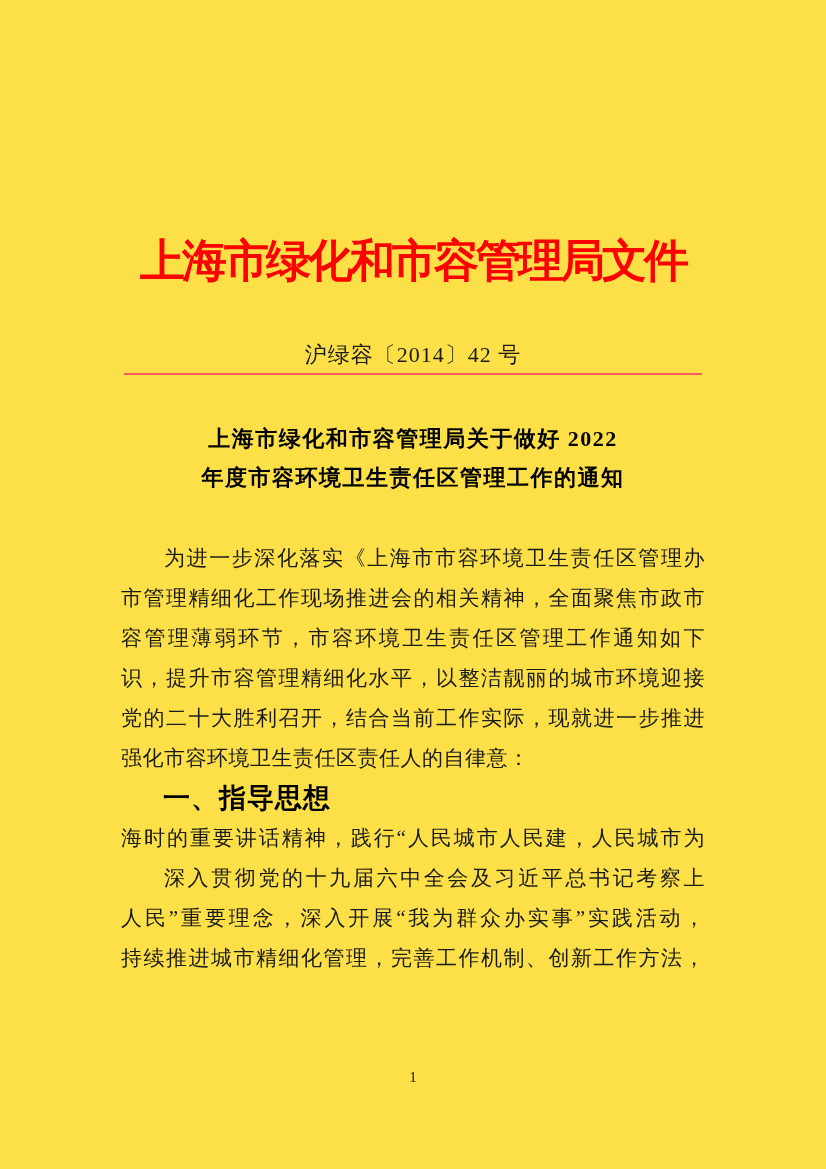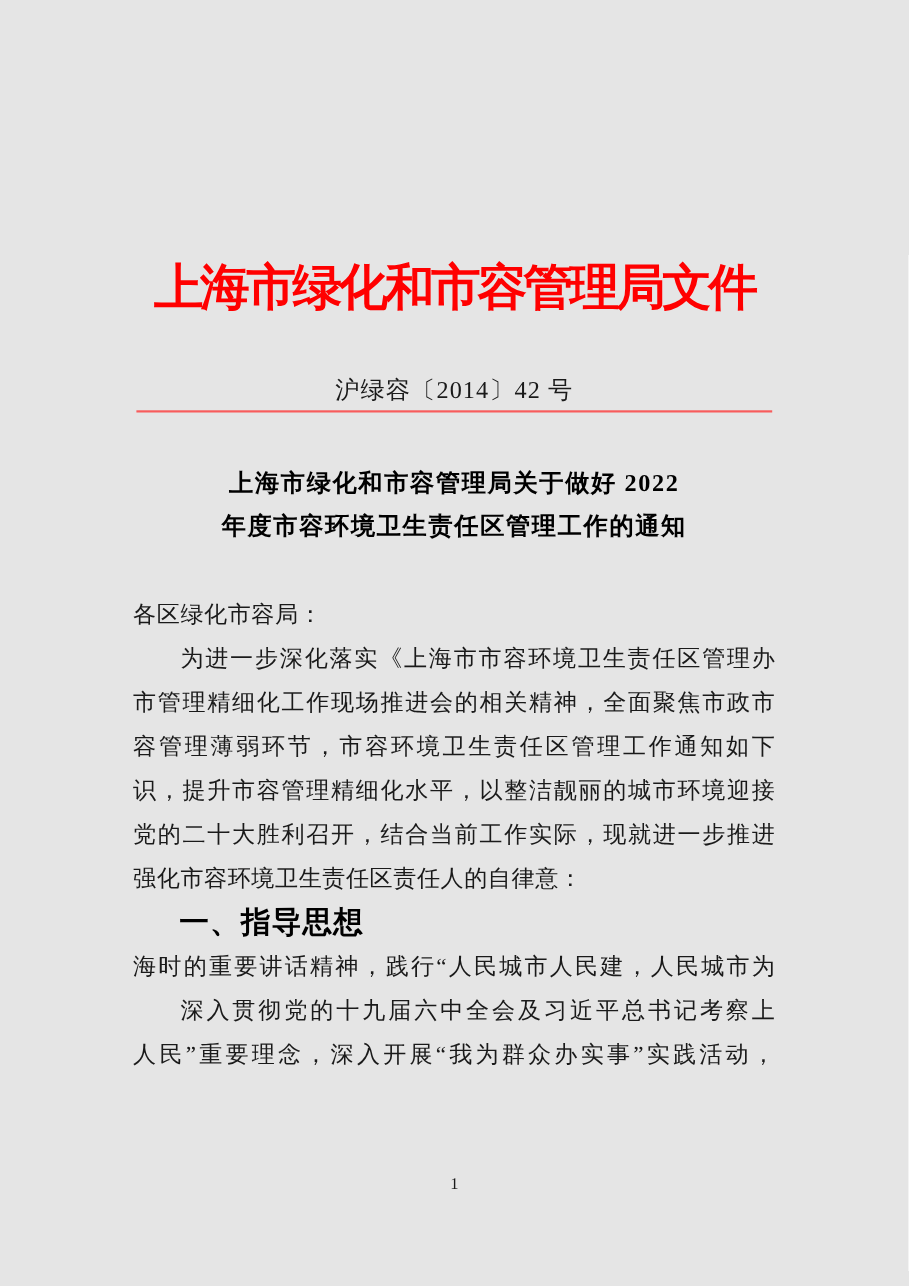--- a/index.html
+++ b/index.html
@@ -8,21 +8,21 @@
     --text-black: #1a1a1a;
   }
   * { margin: 0; padding: 0; box-sizing: border-box; }
   html, body { background: #ffffff; }
   body { font-family: "Liberation Serif", "DejaVu Serif", serif; }
 
   .page {
     position: relative;
     width: 826px;
     height: 1169px;
-    background: #e5e5e5;
+    background: #fde047;
     overflow: hidden;
   }
 
   
   .agency-title {
     position: absolute;
     top: 234px;
     left: 0;
     right: 0;
     text-align: center;
@@ -122,28 +122,28 @@
   <div class="doc-number">沪绿容〔2014〕42 号</div>
 
   <div class="red-divider"></div>
 
   <div class="doc-title">
     <div>上海市绿化和市容管理局关于做好 2022</div>
     <div>年度市容环境卫生责任区管理工作的通知</div>
   </div>
 
   <div class="body-block">
-      <div class="line plain">各区绿化市容局：</div>
       <div class="line indent justify">为进一步深化落实《上海市市容环境卫生责任区管理办</div>
       <div class="line justify">市管理精细化工作现场推进会的相关精神，全面聚焦市政市</div>
       <div class="line justify">容管理薄弱环节，市容环境卫生责任区管理工作通知如下</div>
       <div class="line justify">识，提升市容管理精细化水平，以整洁靓丽的城市环境迎接</div>
       <div class="line justify">党的二十大胜利召开，结合当前工作实际，现就进一步推进</div>
       <div class="line plain">强化市容环境卫生责任区责任人的自律意：</div>
       <div class="line heading">一、指导思想</div>
       <div class="line justify">海时的重要讲话精神，践行“人民城市人民建，人民城市为</div>
       <div class="line indent justify">深入贯彻党的十九届六中全会及习近平总书记考察上</div>
       <div class="line justify">人民”重要理念，深入开展“我为群众办实事”实践活动，</div>
+      <div class="line justify">持续推进城市精细化管理，完善工作机制、创新工作方法，</div>
     </div>
 
   <div class="page-number">1</div>
 
 </div>
 
 </body></html>

